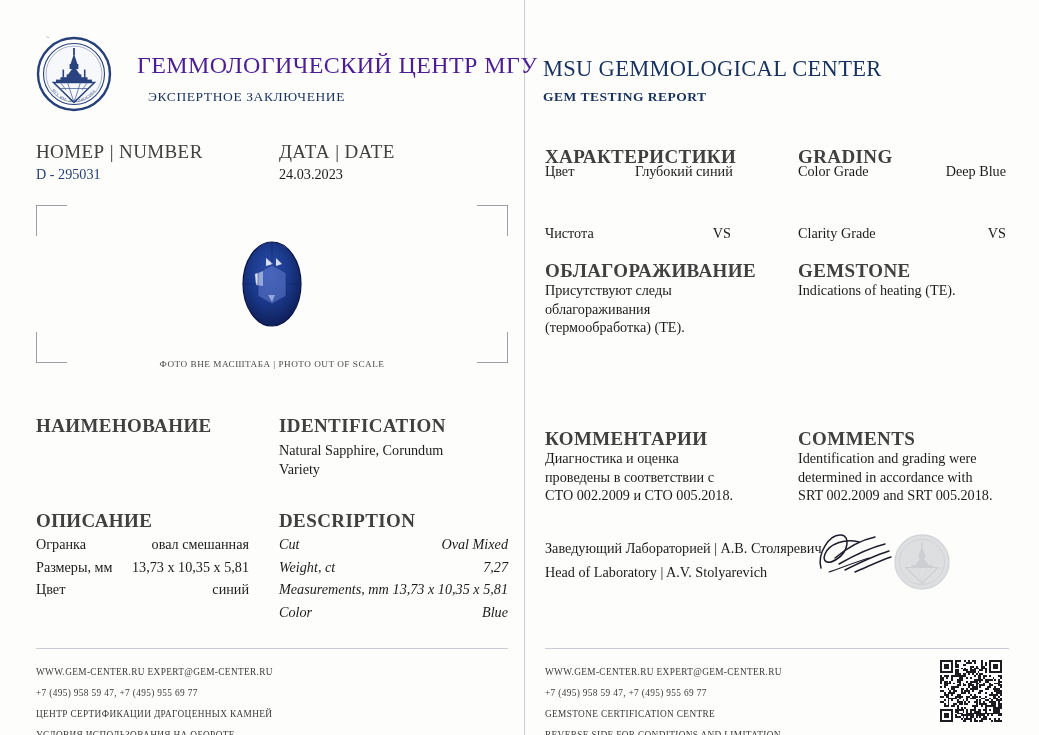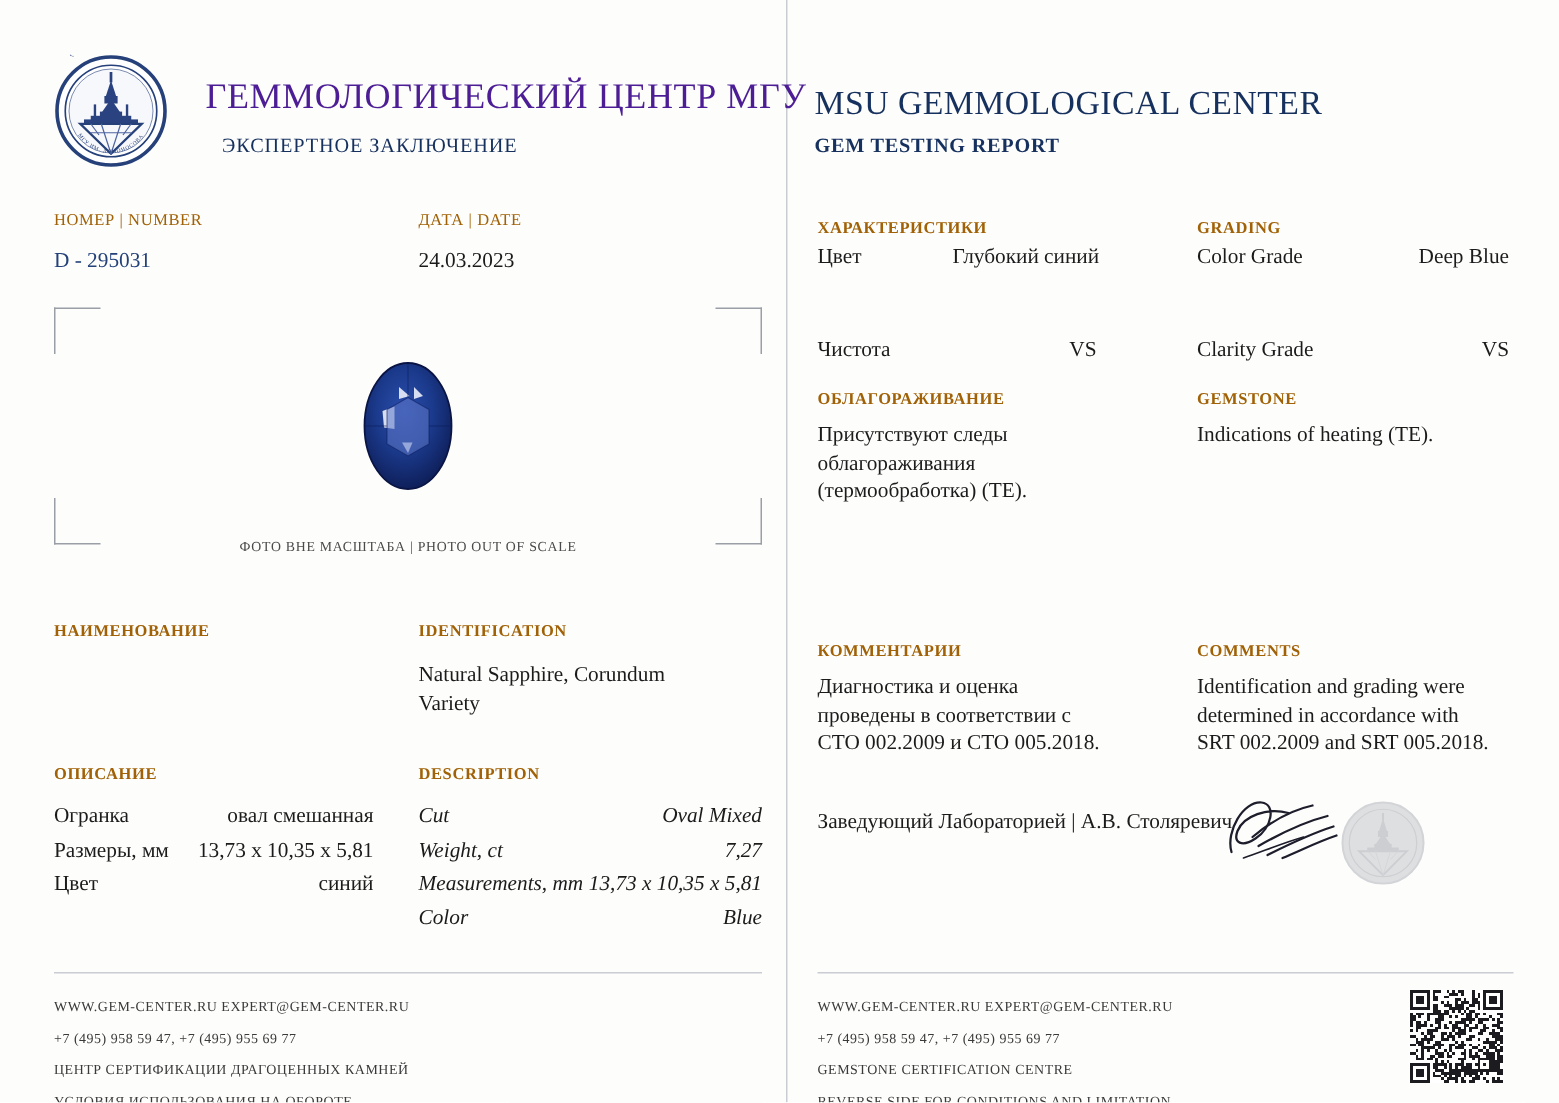--- a/index.html
+++ b/index.html
@@ -80,23 +80,23 @@
     font-size: 13.5px;
     letter-spacing: 0.5px;
     color: #17315e;
     font-weight: bold;
     white-space: nowrap;
   }
 
   
   .sec-head {
     position: absolute;
-    font-size: 11px;
+    font-size: 19px;
     letter-spacing: 0.4px;
-    color: #a16207;
+    color: #404040;
     font-weight: bold;
     white-space: nowrap;
   }
   .sec-head.plain { font-weight: normal; }
 
   .body-text {
     position: absolute;
     font-size: 14.2px;
     color: #1b1b1b;
     line-height: 18.5px;
@@ -424,20 +424,21 @@
   <div class="sec-head" id="comm-head-ru">КОММЕНТАРИИ</div>
   <div class="sec-head" id="comm-head-en">COMMENTS</div>
   <div class="body-text" id="comm-body-ru">Диагностика и оценка
 проведены в соответствии с
 СТО 002.2009 и СТО 005.2018.</div>
   <div class="body-text" id="comm-body-en">Identification and grading were
 determined in accordance with
 SRT 002.2009 and SRT 005.2018.</div>
 
   <div class="sig-line" id="sig-ru">Заведующий Лабораторией  |  А.В. Столяревич</div>
+  <div class="sig-line" id="sig-en">Head of Laboratory  |  A.V. Stolyarevich</div>
 
   <span class="signature">
     <svg viewBox="0 0 82 52" width="82" height="52" aria-hidden="true">
       <g fill="none" stroke="#1d1d2b" stroke-width="1.5" stroke-linecap="round">
         <path d="M6 40 C 2 26, 14 6, 26 7 C 36 8, 33 24, 22 31 C 13 37, 7 34, 10 26 C 14 16, 30 10, 44 14"></path>
         <path d="M20 30 C 32 20, 46 12, 60 9"></path>
         <path d="M24 36 C 38 28, 54 20, 70 16"></path>
         <path d="M30 42 C 44 35, 58 28, 74 23"></path>
         <path d="M40 44 C 52 39, 64 33, 76 29"></path>
       </g>

